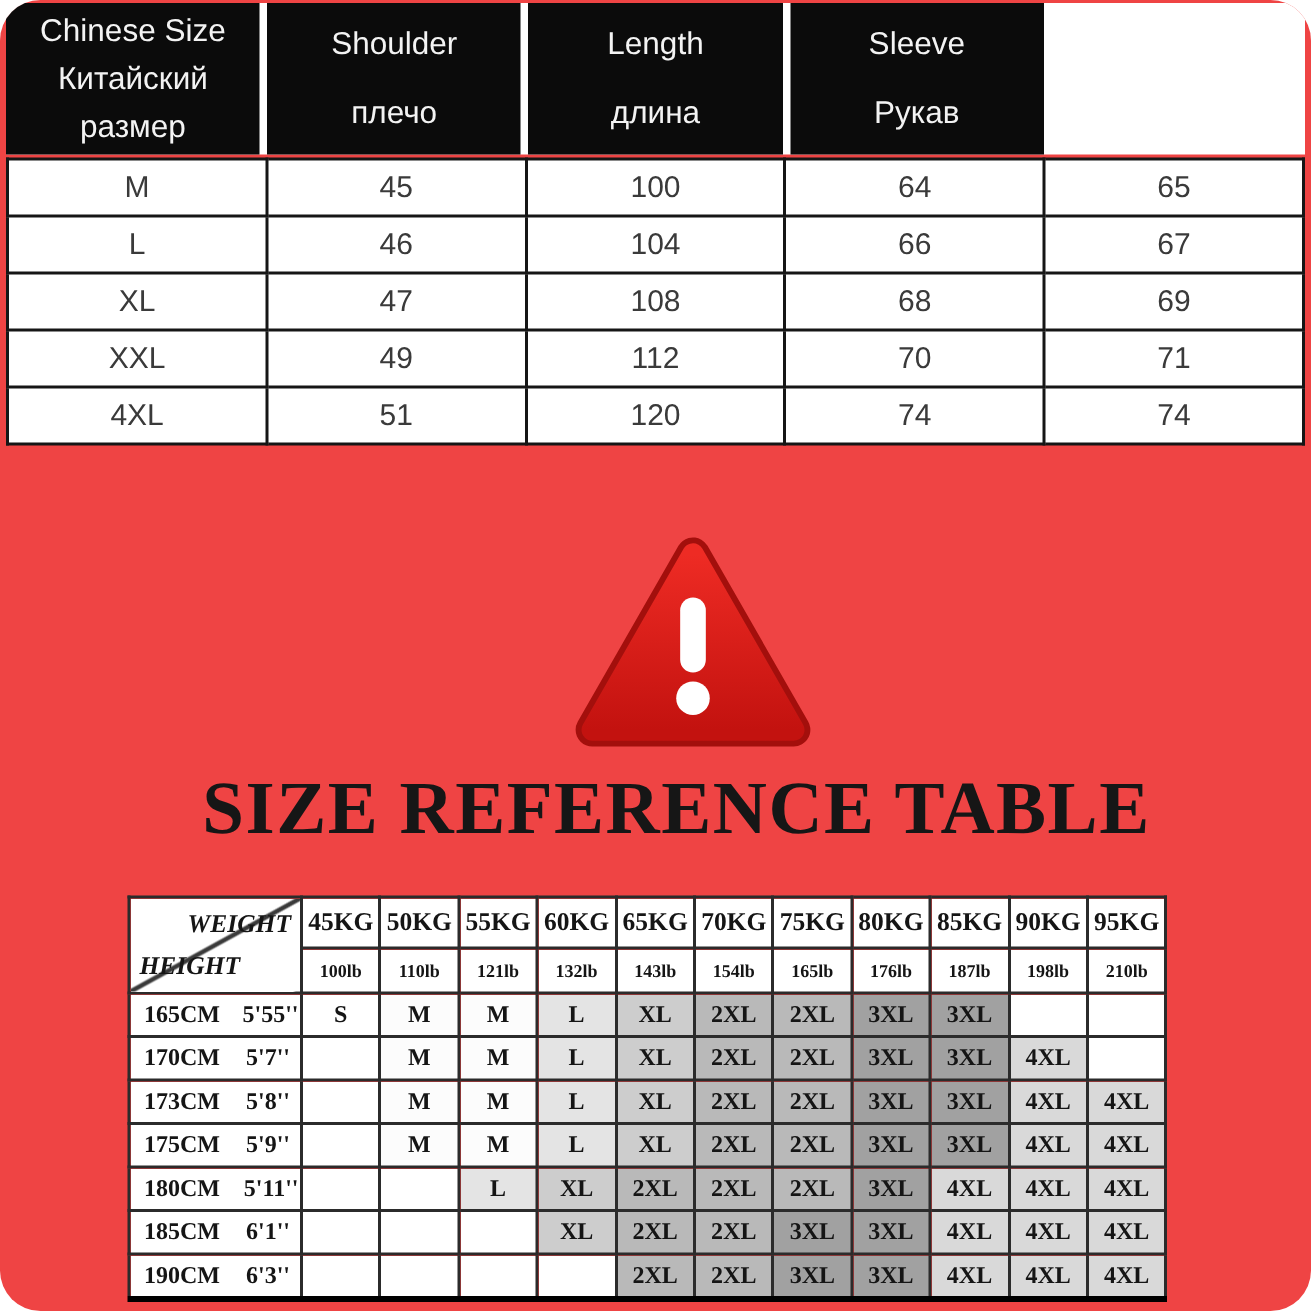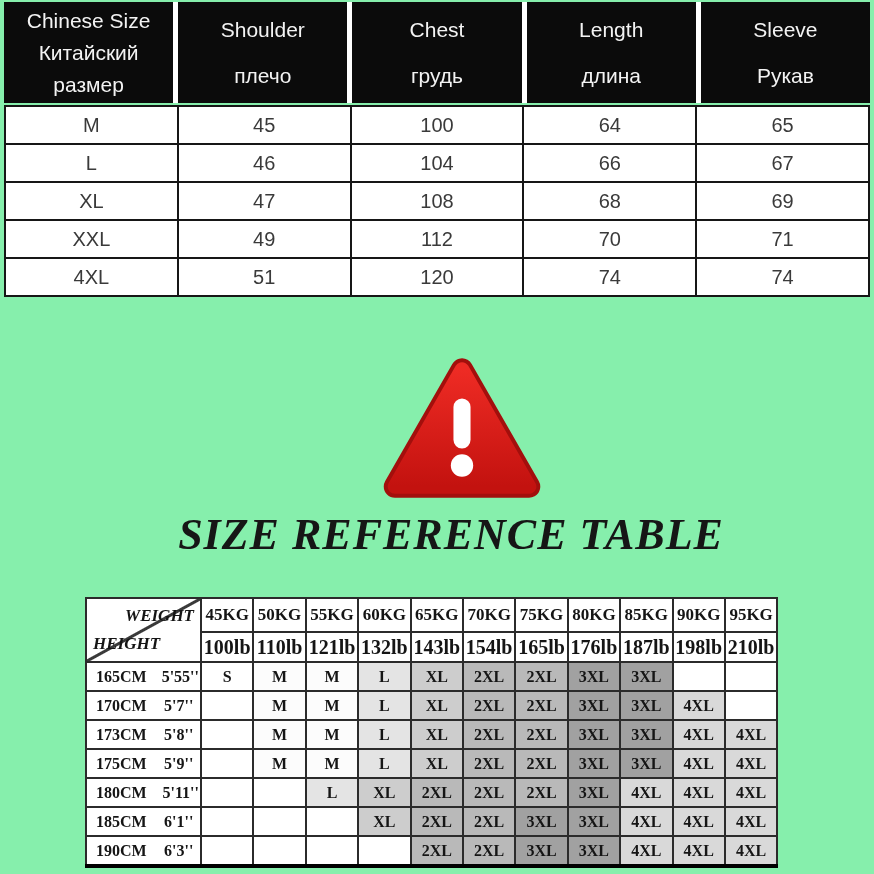--- a/index.html
+++ b/index.html
@@ -1,18 +1,18 @@
 <!DOCTYPE html>
 <html><head>
 <meta charset="utf-8">
 <style>
   html,body { margin:0; padding:0; background:#ffffff; }
   .canvas {
-    position:relative; width:874px; height:874px; background:#86efac;
-    font-family:"Liberation Sans", sans-serif; overflow:hidden;
+    position:relative; width:874px; height:874px; background:#ef4444;
+    font-family:"Liberation Sans", sans-serif; overflow:hidden;border-radius:27px;
   }
 
   
   .mt { position:absolute; left:4px; top:2px; width:866px; }
   .mt-header {
     display:grid; grid-template-columns:repeat(5,1fr); gap:5px;
     background:#ffffff;
   }
   .mt-header-cell {
     background:#0b0b0b; color:#f3f3f3; height:101px;
@@ -25,39 +25,39 @@
     border:2px solid #161616; height:34px; text-align:center;
     font-size:20px; color:#3a3a3a; background:#ffffff;
   }
 
   
   .warn { position:absolute; left:383px; top:355px; width:158px; height:146px; }
 
   
   .ref-title {
     position:absolute; left:0; right:0; top:509px; text-align:center;
-    font-family:"Liberation Serif", serif; font-style:italic; font-weight:bold;
-    font-size:44px; color:#161616; letter-spacing:1px;margin-left:28px;
+    font-family:"Liberation Serif", serif; font-weight:bold;
+    font-size:50px; color:#161616; letter-spacing:1px;margin-left:28px;
   }
   .ref-subtitle {
     position:absolute; left:0; right:0; top:555px; text-align:center;
     font-family:"Liberation Serif", serif; font-style:italic; font-weight:bold;
     font-size:26px; color:#1d1d1d; letter-spacing:1px;
   }
 
   
   .ref {
     position:absolute; left:85px; top:597px; width:692px;
     border-collapse:collapse; table-layout:fixed;
     font-family:"Liberation Serif", serif; font-weight:bold; color:#151515;
     border-bottom:4px solid #000;
   }
   .ref td { border:2px solid #2b2b2b; text-align:center; background:#ffffff; overflow:hidden; }
   .ref .kg-row td { height:30px; font-size:17px; }
-  .ref .lb-row td { height:26px; font-size:20px; }
+  .ref .lb-row td { height:26px; font-size:12px; }
   .ref .body-row td { height:25px; font-size:16px; }
   .corner {
     position:relative; padding:0;
     background:
       linear-gradient(to bottom right,
         transparent calc(50% - 2px), #3a3a3a calc(50% - 1px),
         #3a3a3a calc(50% + 1px), transparent calc(50% + 2px)) #ffffff !important;
   }
   .corner .w { position:absolute; top:7px; right:6px; font-style:italic; font-size:17px; }
   .corner .h { position:absolute; bottom:7px; left:6px; font-style:italic; font-size:17px; }
@@ -73,24 +73,20 @@
   <div class="mt">
     <div class="mt-header">
       <div class="mt-header-cell three">
         <span>Chinese Size</span>
         <span>Китайский</span>
         <span>размер</span>
       </div>
       <div class="mt-header-cell">
         <span>Shoulder</span>
         <span>плечо</span>
-      </div>
-      <div class="mt-header-cell">
-        <span>Chest</span>
-        <span>грудь</span>
       </div>
       <div class="mt-header-cell">
         <span>Length</span>
         <span>длина</span>
       </div>
       <div class="mt-header-cell">
         <span>Sleeve</span>
         <span>Рукав</span>
       </div>
     </div>

